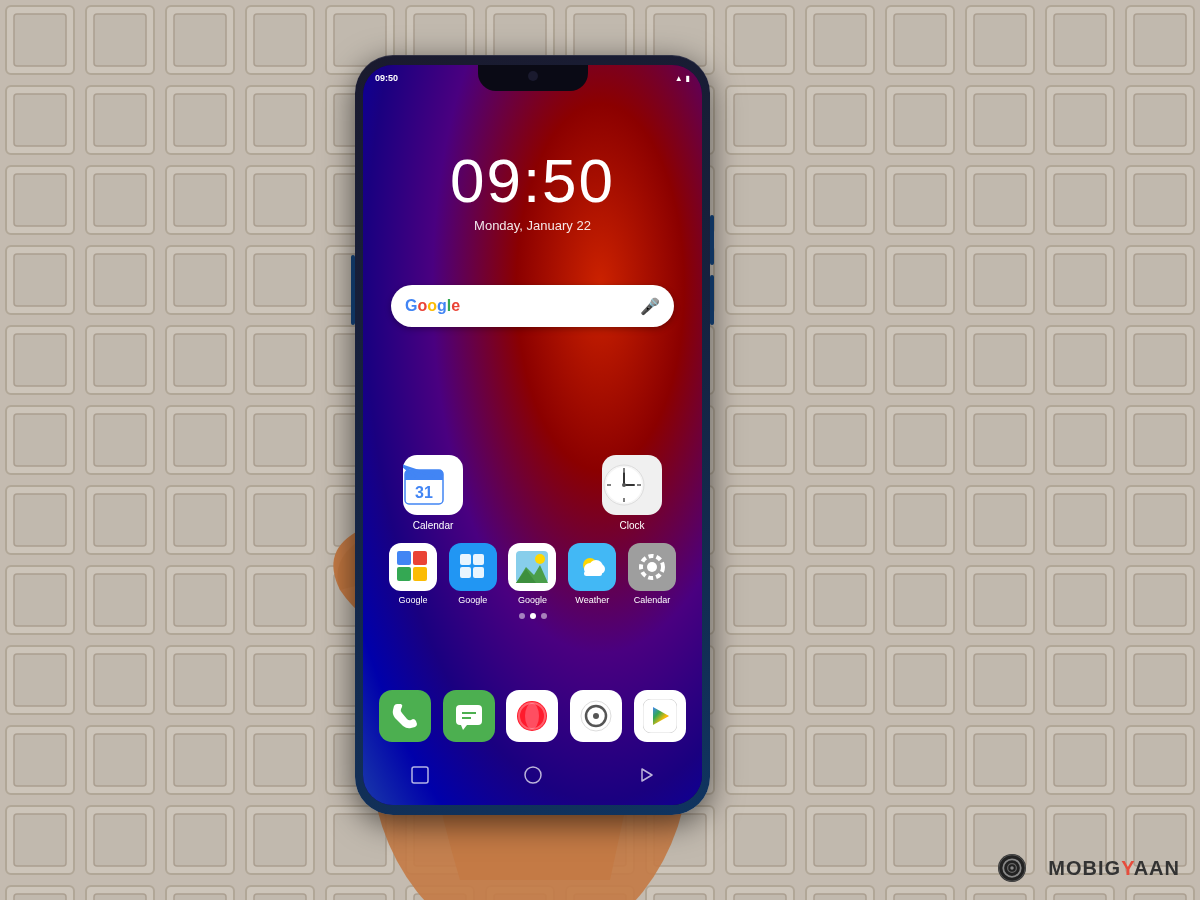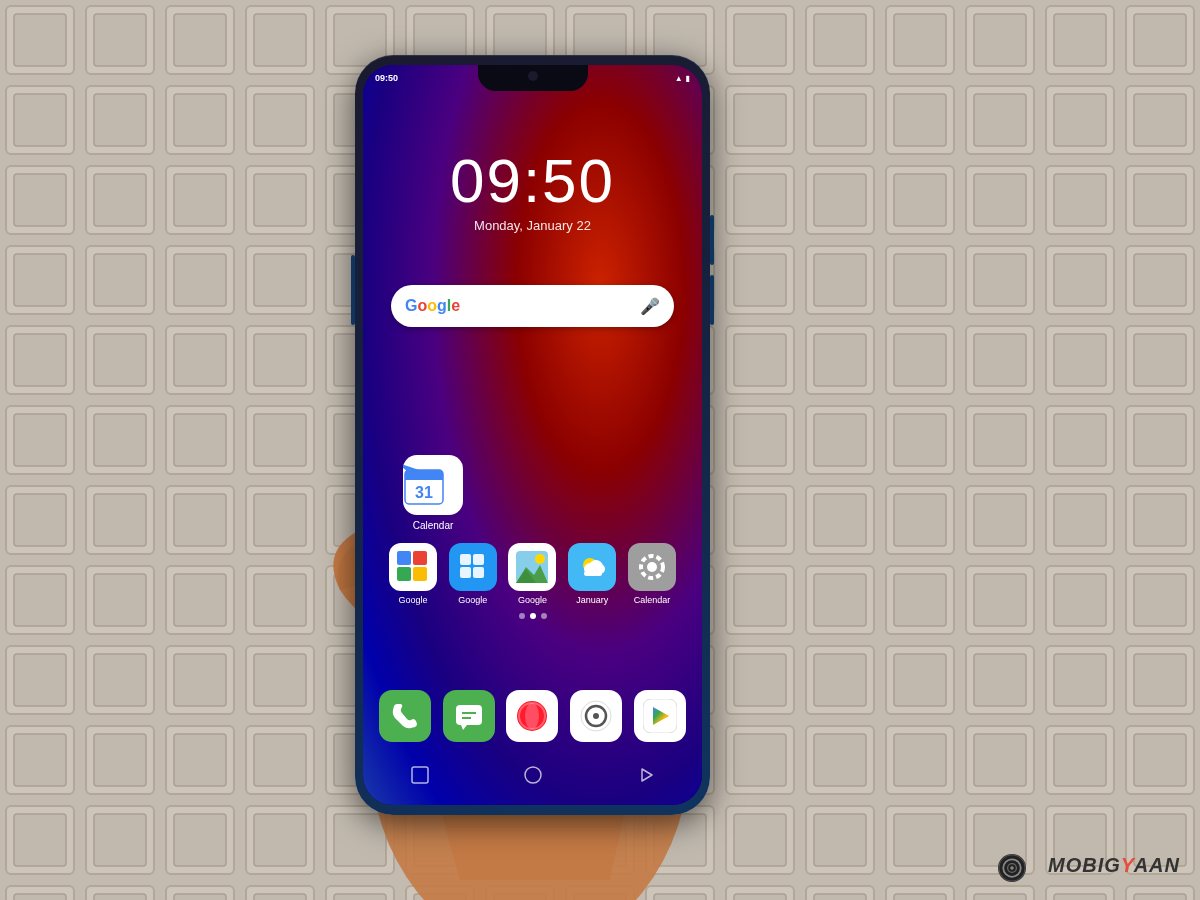--- a/index.html
+++ b/index.html
@@ -320,23 +320,22 @@
       border-radius: 3px;
     }
 
     
     .watermark {
       position: absolute;
       bottom: 18px;
       right: 20px;
       z-index: 30;
       display: flex;
-      align-items: flex-start;
+      align-items: center;
       gap: 22px;
-      font-style: italic;
     }
 
     .watermark-logo {
       width: 28px;
       height: 28px;
       border-radius: 50%;
       background: #333;
       display: flex;
       align-items: center;
       justify-content: center;
@@ -500,20 +499,38 @@
               <rect x="2" y="6" width="38" height="10" rx="4" fill="#4285F4"></rect>
               <rect x="2" y="13" width="38" height="3" fill="#4285F4"></rect>
               <text x="21" y="34" text-anchor="middle" font-size="16" font-weight="bold" fill="#4285F4">31</text>
               <line x="12" y1="2" x2="12" y2="12" stroke="#4285F4" stroke-width="2.5" stroke-linecap="round"></line>
               <line x="30" y1="2" x2="30" y2="12" stroke="#4285F4" stroke-width="2.5" stroke-linecap="round"></line>
             </svg>
           </div>
           <span class="icon-label">Calendar</span>
         </div>
 
+        <div class="app-icon-large">
+          <div class="icon-box-large clock-icon-bg">
+            <svg width="44" height="44" viewBox="0 0 44 44">
+              <circle cx="22" cy="22" r="20" fill="#f5f5f5" stroke="#ddd" stroke-width="1"></circle>
+              <circle cx="22" cy="22" r="18" fill="white"></circle>
+
+              <line x1="22" y1="5" x2="22" y2="9" stroke="#555" stroke-width="1.5"></line>
+              <line x1="39" y1="22" x2="35" y2="22" stroke="#555" stroke-width="1.5"></line>
+              <line x1="22" y1="39" x2="22" y2="35" stroke="#555" stroke-width="1.5"></line>
+              <line x1="5" y1="22" x2="9" y2="22" stroke="#555" stroke-width="1.5"></line>
+
+              <line x1="22" y1="22" x2="22" y2="10" stroke="#333" stroke-width="2" stroke-linecap="round"></line>
+              <line x1="22" y1="22" x2="32" y2="22" stroke="#333" stroke-width="2" stroke-linecap="round"></line>
+              <circle cx="22" cy="22" r="2" fill="#555"></circle>
+            </svg>
+          </div>
+          <span class="icon-label">Clock</span>
+        </div>
       </div>
 
       <div class="small-icons-row">
 
         <div class="app-icon-small">
           <div class="icon-box-small google-icon-bg">
             <svg width="34" height="34" viewBox="0 0 34 34">
               <rect x="1" y="1" width="14" height="14" rx="2" fill="#4285F4"></rect>
               <rect x="17" y="1" width="14" height="14" rx="2" fill="#EA4335"></rect>
               <rect x="1" y="17" width="14" height="14" rx="2" fill="#34A853"></rect>
@@ -551,21 +568,21 @@
         <div class="app-icon-small">
           <div class="icon-box-small weather-icon-bg">
             <svg width="32" height="32" viewBox="0 0 32 32">
               <circle cx="14" cy="14" r="7" fill="#ffd700"></circle>
               <circle cx="20" cy="16" r="7" fill="white"></circle>
               <circle cx="14" cy="18" r="6" fill="white"></circle>
               <circle cx="24" cy="18" r="5" fill="white"></circle>
               <rect x="8" y="20" width="18" height="5" rx="2.5" fill="white"></rect>
             </svg>
           </div>
-          <span class="icon-label-small">January</span>
+          <span class="icon-label-small">Weather</span>
         </div>
 
         <div class="app-icon-small">
           <div class="icon-box-small settings-icon-bg">
             <svg width="30" height="30" viewBox="0 0 30 30">
               <circle cx="15" cy="15" r="5" fill="white"></circle>
               <circle cx="15" cy="15" r="11" fill="none" stroke="white" stroke-width="4" stroke-dasharray="5 3"></circle>
             </svg>
           </div>
           <span class="icon-label-small">Calendar</span>

